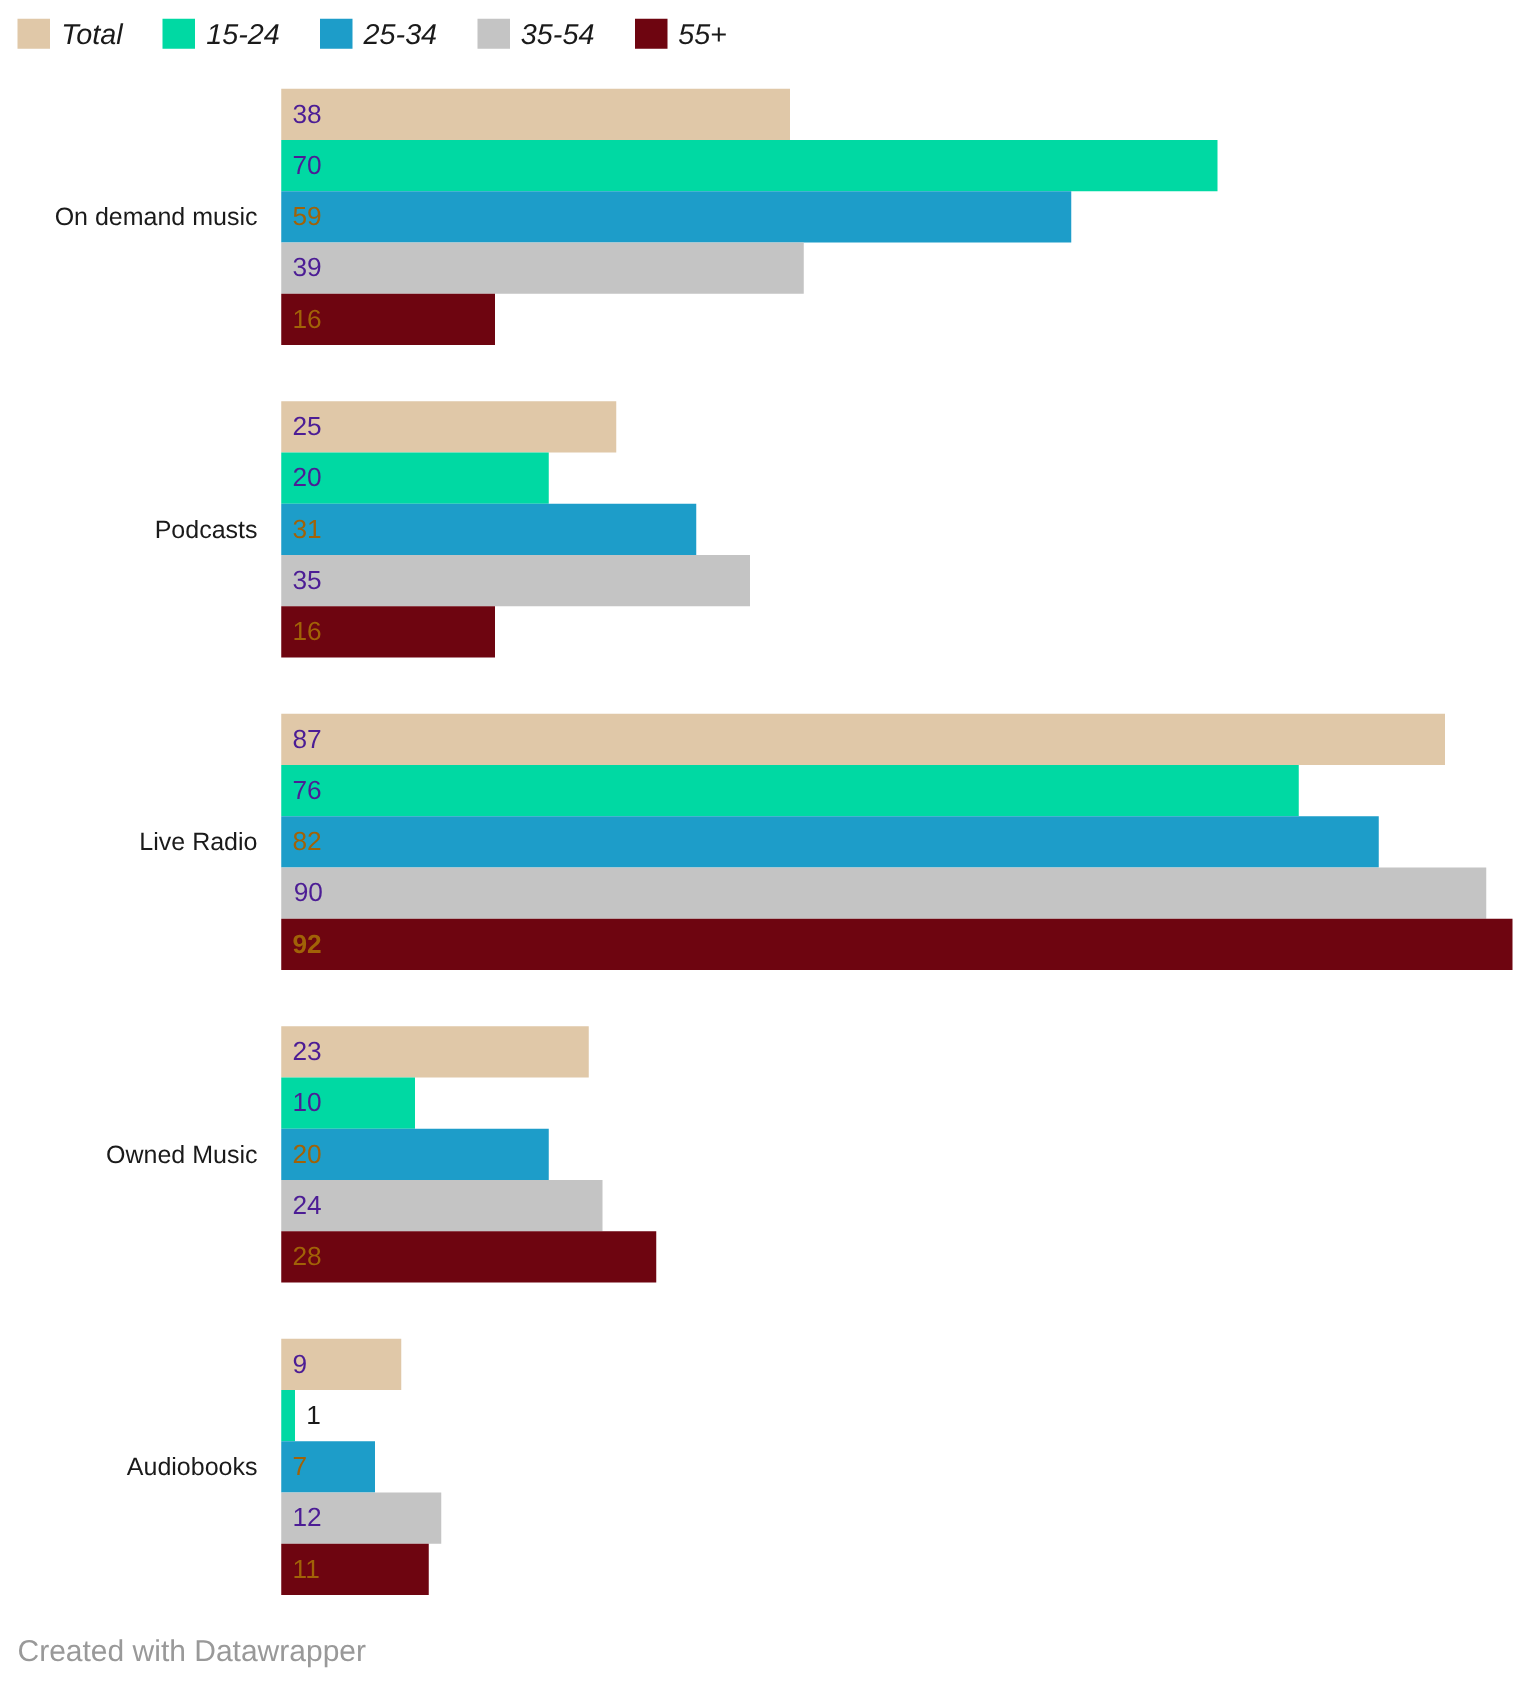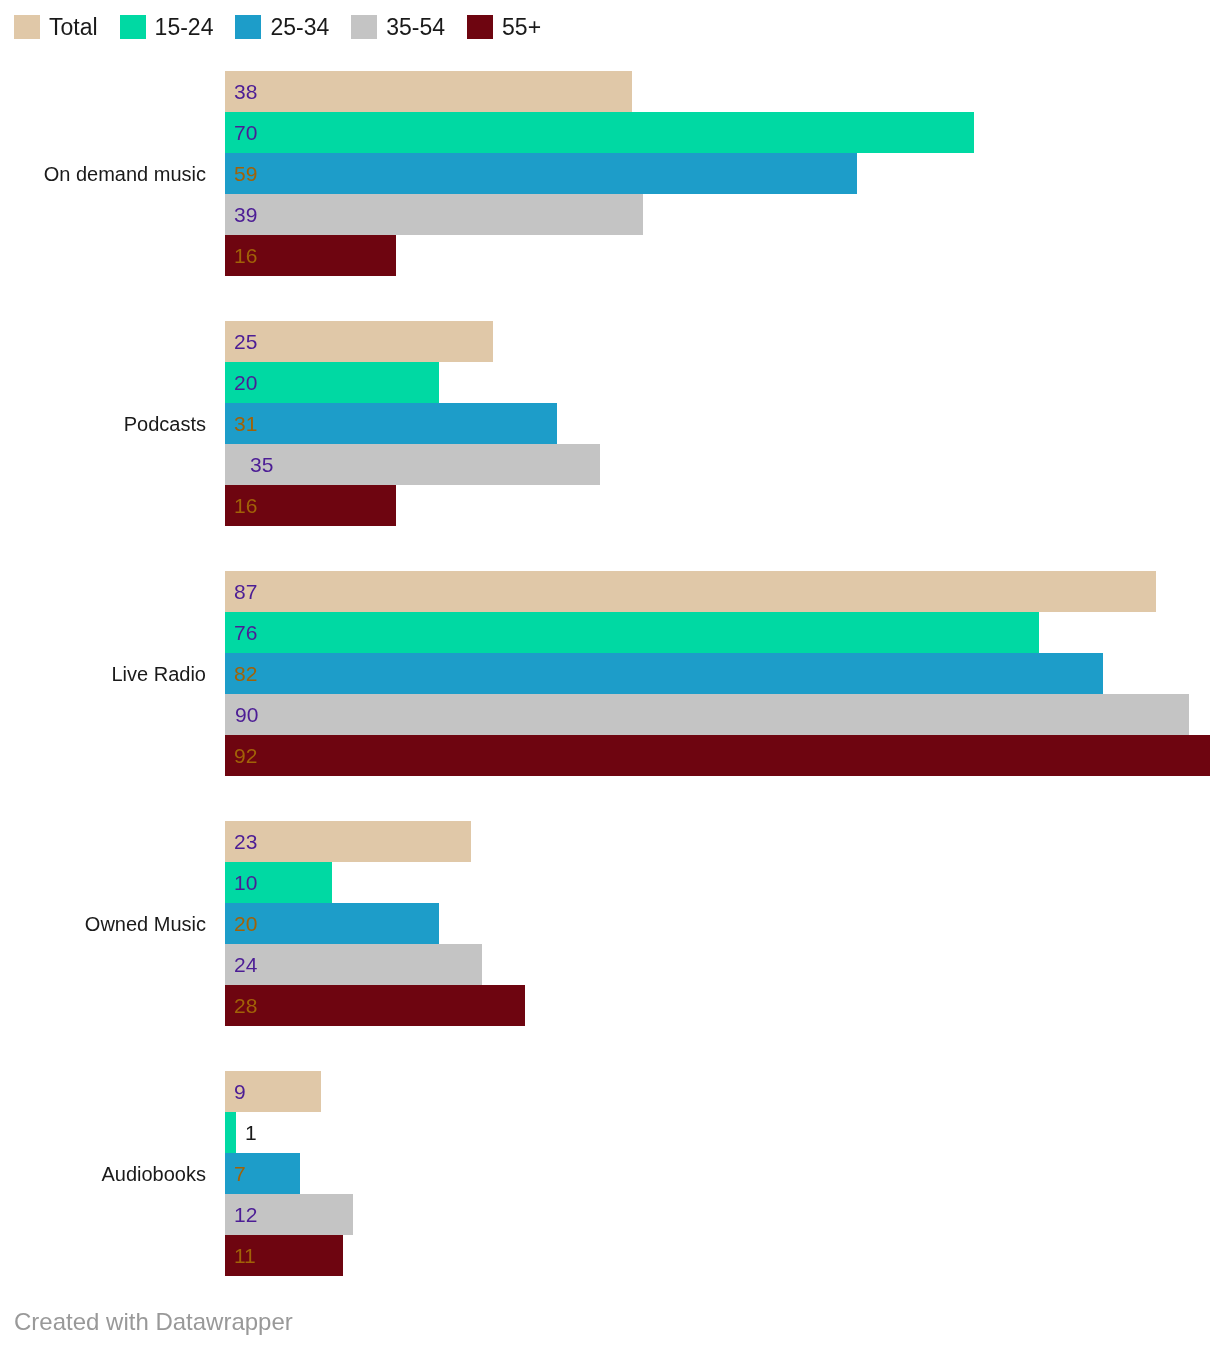--- a/index.html
+++ b/index.html
@@ -16,21 +16,22 @@
   }
 
   
   #legend {
     position: absolute;
     left: 14px;
     top: 12px;
     height: 30px;
     display: flex;
     align-items: center;
-    gap: 0;
+    gap: 10px;
+    font-style: italic;
   }
   .legend-item {
     display: flex;
     align-items: center;
     margin-right: 22px;
   }
   .legend-swatch {
     width: 26px;
     height: 24px;
     flex: 0 0 auto;
@@ -167,21 +168,21 @@
         <div class="bar-row">
           <div class="bar" title="Podcasts – 15-24: 20" style="width: 214px; background: rgb(0, 217, 163);"></div>
           <span class="bar-value inside-dark" style="left: 0px;">20</span>
         </div>
         <div class="bar-row">
           <div class="bar" title="Podcasts – 25-34: 31" style="width: 332px; background: rgb(29, 157, 201);"></div>
           <span class="bar-value inside-light" style="left: 0px;">31</span>
         </div>
         <div class="bar-row">
           <div class="bar" title="Podcasts – 35-54: 35" style="width: 375px; background: rgb(196, 196, 196);"></div>
-          <span class="bar-value inside-dark" style="left: 16px;">35</span>
+          <span class="bar-value inside-dark" style="left: 0px;">35</span>
         </div>
         <div class="bar-row">
           <div class="bar" title="Podcasts – 55+: 16" style="width: 171px; background: rgb(110, 5, 16);"></div>
           <span class="bar-value inside-light" style="left: 0px;">16</span>
         </div>
       </div>
     </div>
     <div class="group" style="top: 571px; height: 205px;">
       <div class="group-label" style="top: 92.5px;">Live Radio</div>
       <div class="bars" style="width: 985px;">
@@ -196,21 +197,21 @@
         <div class="bar-row">
           <div class="bar" title="Live Radio – 25-34: 82" style="width: 878px; background: rgb(29, 157, 201);"></div>
           <span class="bar-value inside-light" style="left: 0px;">82</span>
         </div>
         <div class="bar-row">
           <div class="bar" title="Live Radio – 35-54: 90" style="width: 964px; background: rgb(196, 196, 196);"></div>
           <span class="bar-value inside-dark" style="left: 0px; padding-left: 10px;">90</span>
         </div>
         <div class="bar-row">
           <div class="bar" title="Live Radio – 55+: 92" style="width: 985px; background: rgb(110, 5, 16);"></div>
-          <span class="bar-value inside-light" style="left: 0px;">92</span>
+          <span class="bar-value inside-light" style="left: 0px; font-weight: bold;">92</span>
         </div>
       </div>
     </div>
     <div class="group" style="top: 821px; height: 205px;">
       <div class="group-label" style="top: 92.5px;">Owned Music</div>
       <div class="bars" style="width: 985px;">
         <div class="bar-row">
           <div class="bar" title="Owned Music – Total: 23" style="width: 246px; background: rgb(224, 200, 168);"></div>
           <span class="bar-value inside-dark" style="left: 0px;">23</span>
         </div>

